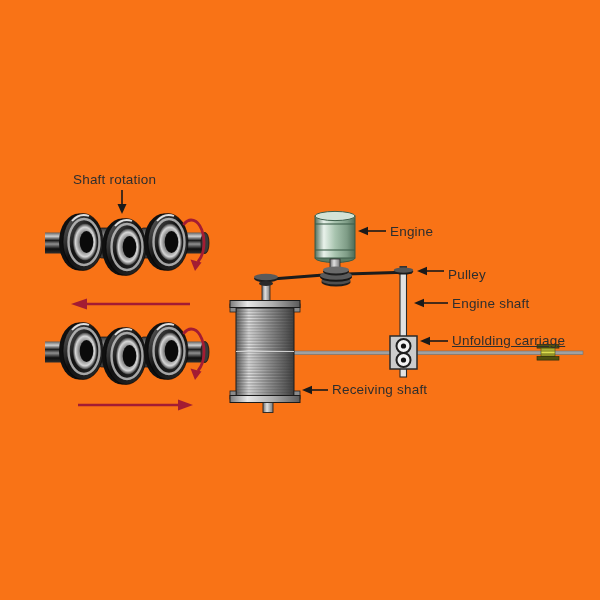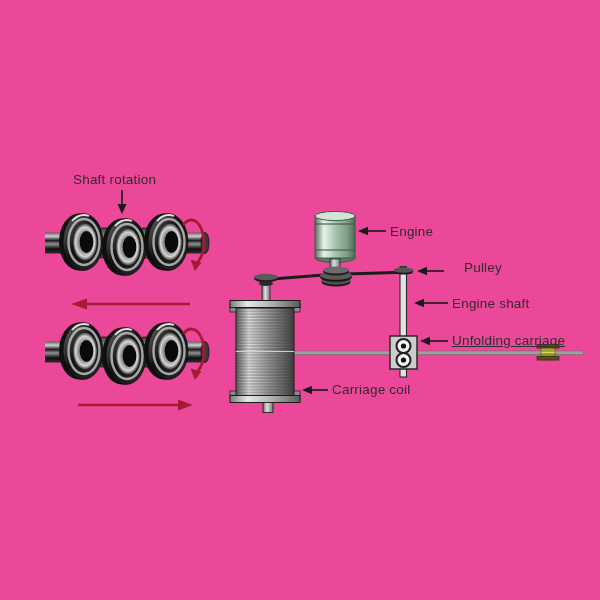--- a/index.html
+++ b/index.html
@@ -1,17 +1,17 @@
 <!DOCTYPE html>
 <html><head>
 <meta charset="utf-8">
 <style>
   html,body{margin:0;padding:0;background:#ffffff;}
   .stage{
-    position:relative;width:600px;height:600px;background:#ec4899;overflow:hidden;
+    position:relative;width:600px;height:600px;background:#f97316;overflow:hidden;
     font-family:"Liberation Sans", sans-serif;
   }
   .gfx{position:absolute;left:0;top:0;}
   .lbl{
     position:absolute;color:#2e2e2e;font-size:13.5px;line-height:15px;
     white-space:nowrap;letter-spacing:0.2px;
   }
   .lbl-big{font-size:14px;line-height:16px;}
 </style>
 </head>
@@ -227,20 +227,20 @@
       <line x1="310" y1="390" x2="328" y2="390" stroke="#1a1a1a" stroke-width="1.6"></line>
       <polygon points="302,390 312,385.8 312,394.2" fill="#1a1a1a"></polygon>
     </g>
   </svg>
 
   <div class="lbl" style="left:73px;top:172px;">Shaft rotation</div>
 
 
   <div class="lbl" style="left:390px;top:224px;">Engine</div>
 
-  <div class="lbl" style="left:448px;top:260px;margin-left:16px;">Pulley</div>
+  <div class="lbl" style="left:448px;top:267px;">Pulley</div>
 
   <div class="lbl" style="left:452px;top:296px;">Engine shaft</div>
 
   <div class="lbl" style="left:452px;top:333px;text-decoration:underline;">Unfolding carriage</div>
 
-  <div class="lbl" style="left:332px;top:382px;">Carriage coil</div>
+  <div class="lbl" style="left:332px;top:382px;">Receiving shaft</div>
 </div>
 
 </body></html>

